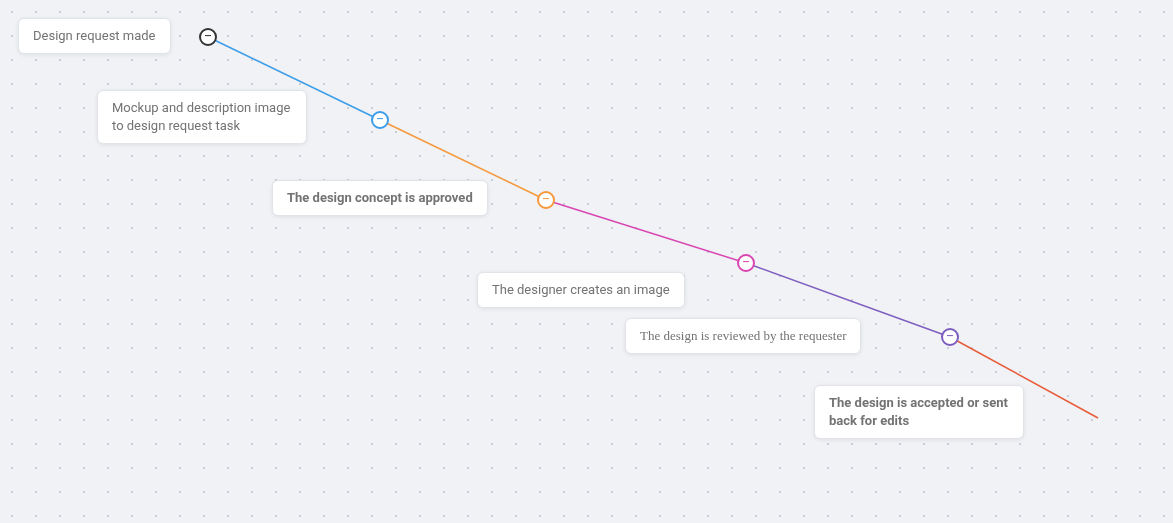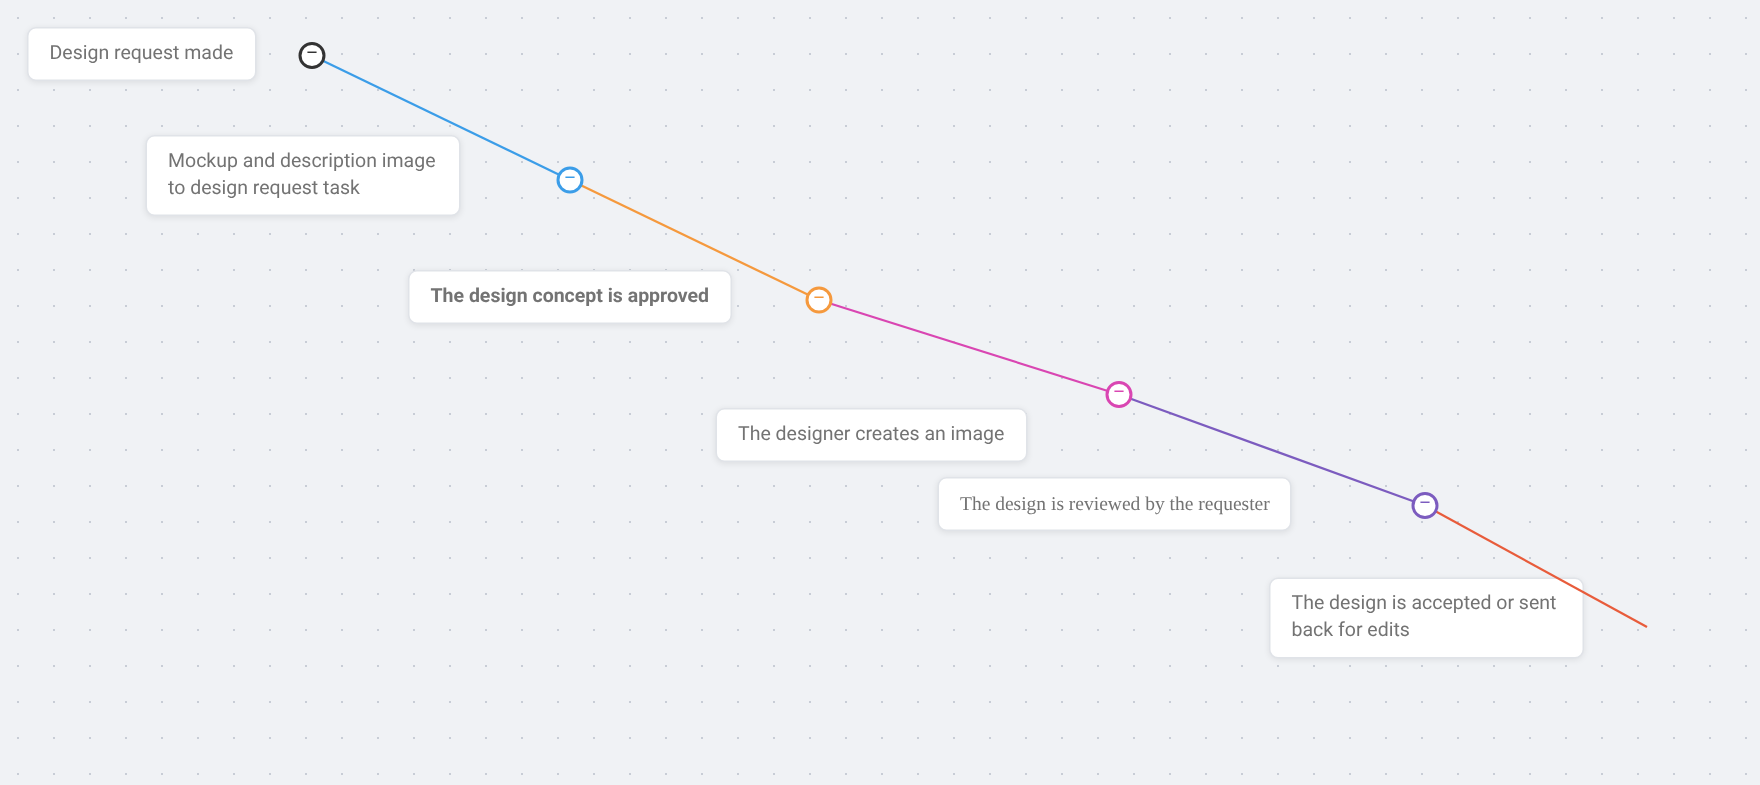--- a/index.html
+++ b/index.html
@@ -102,14 +102,14 @@
 <div class="node-box" style="top: 18px; left: 18px;"><span>Design request made</span></div>
     <div class="dot dot-dark" style="left: 199px; top: 28px; z-index: 4;"></div>
     <div class="node-box multi-line" style="top: 90px; left: 97px;"><span>Mockup and description image to design request task</span></div>
     <div class="dot dot-blue" style="left: 371px; top: 111px; z-index: 4;"></div>
     <div class="node-box" style="top: 180px; left: 272px; font-weight: bold;"><span>The design concept is approved</span></div>
     <div class="dot dot-orange" style="left: 537px; top: 191px; z-index: 4;"></div>
     <div class="node-box" style="top: 244px; left: 477px; margin-top: 28px;"><span>The designer creates an image</span></div>
     <div class="dot dot-pink" style="left: 737px; top: 254px; z-index: 4;"></div>
     <div class="node-box" style="top: 318px; left: 625px; font-family: Liberation Serif, serif;"><span>The design is reviewed by the requester</span></div>
     <div class="dot dot-purple" style="left: 941px; top: 328px; z-index: 4;"></div>
-    <div class="node-box multi-line" style="top: 385px; left: 846px;"><span>The design is accepted or sent back for edits</span></div>
+    <div class="node-box multi-line" style="top: 385px; left: 814px; font-weight: bold;"><span>The design is accepted or sent back for edits</span></div>
   </div>
 
 </body></html>

